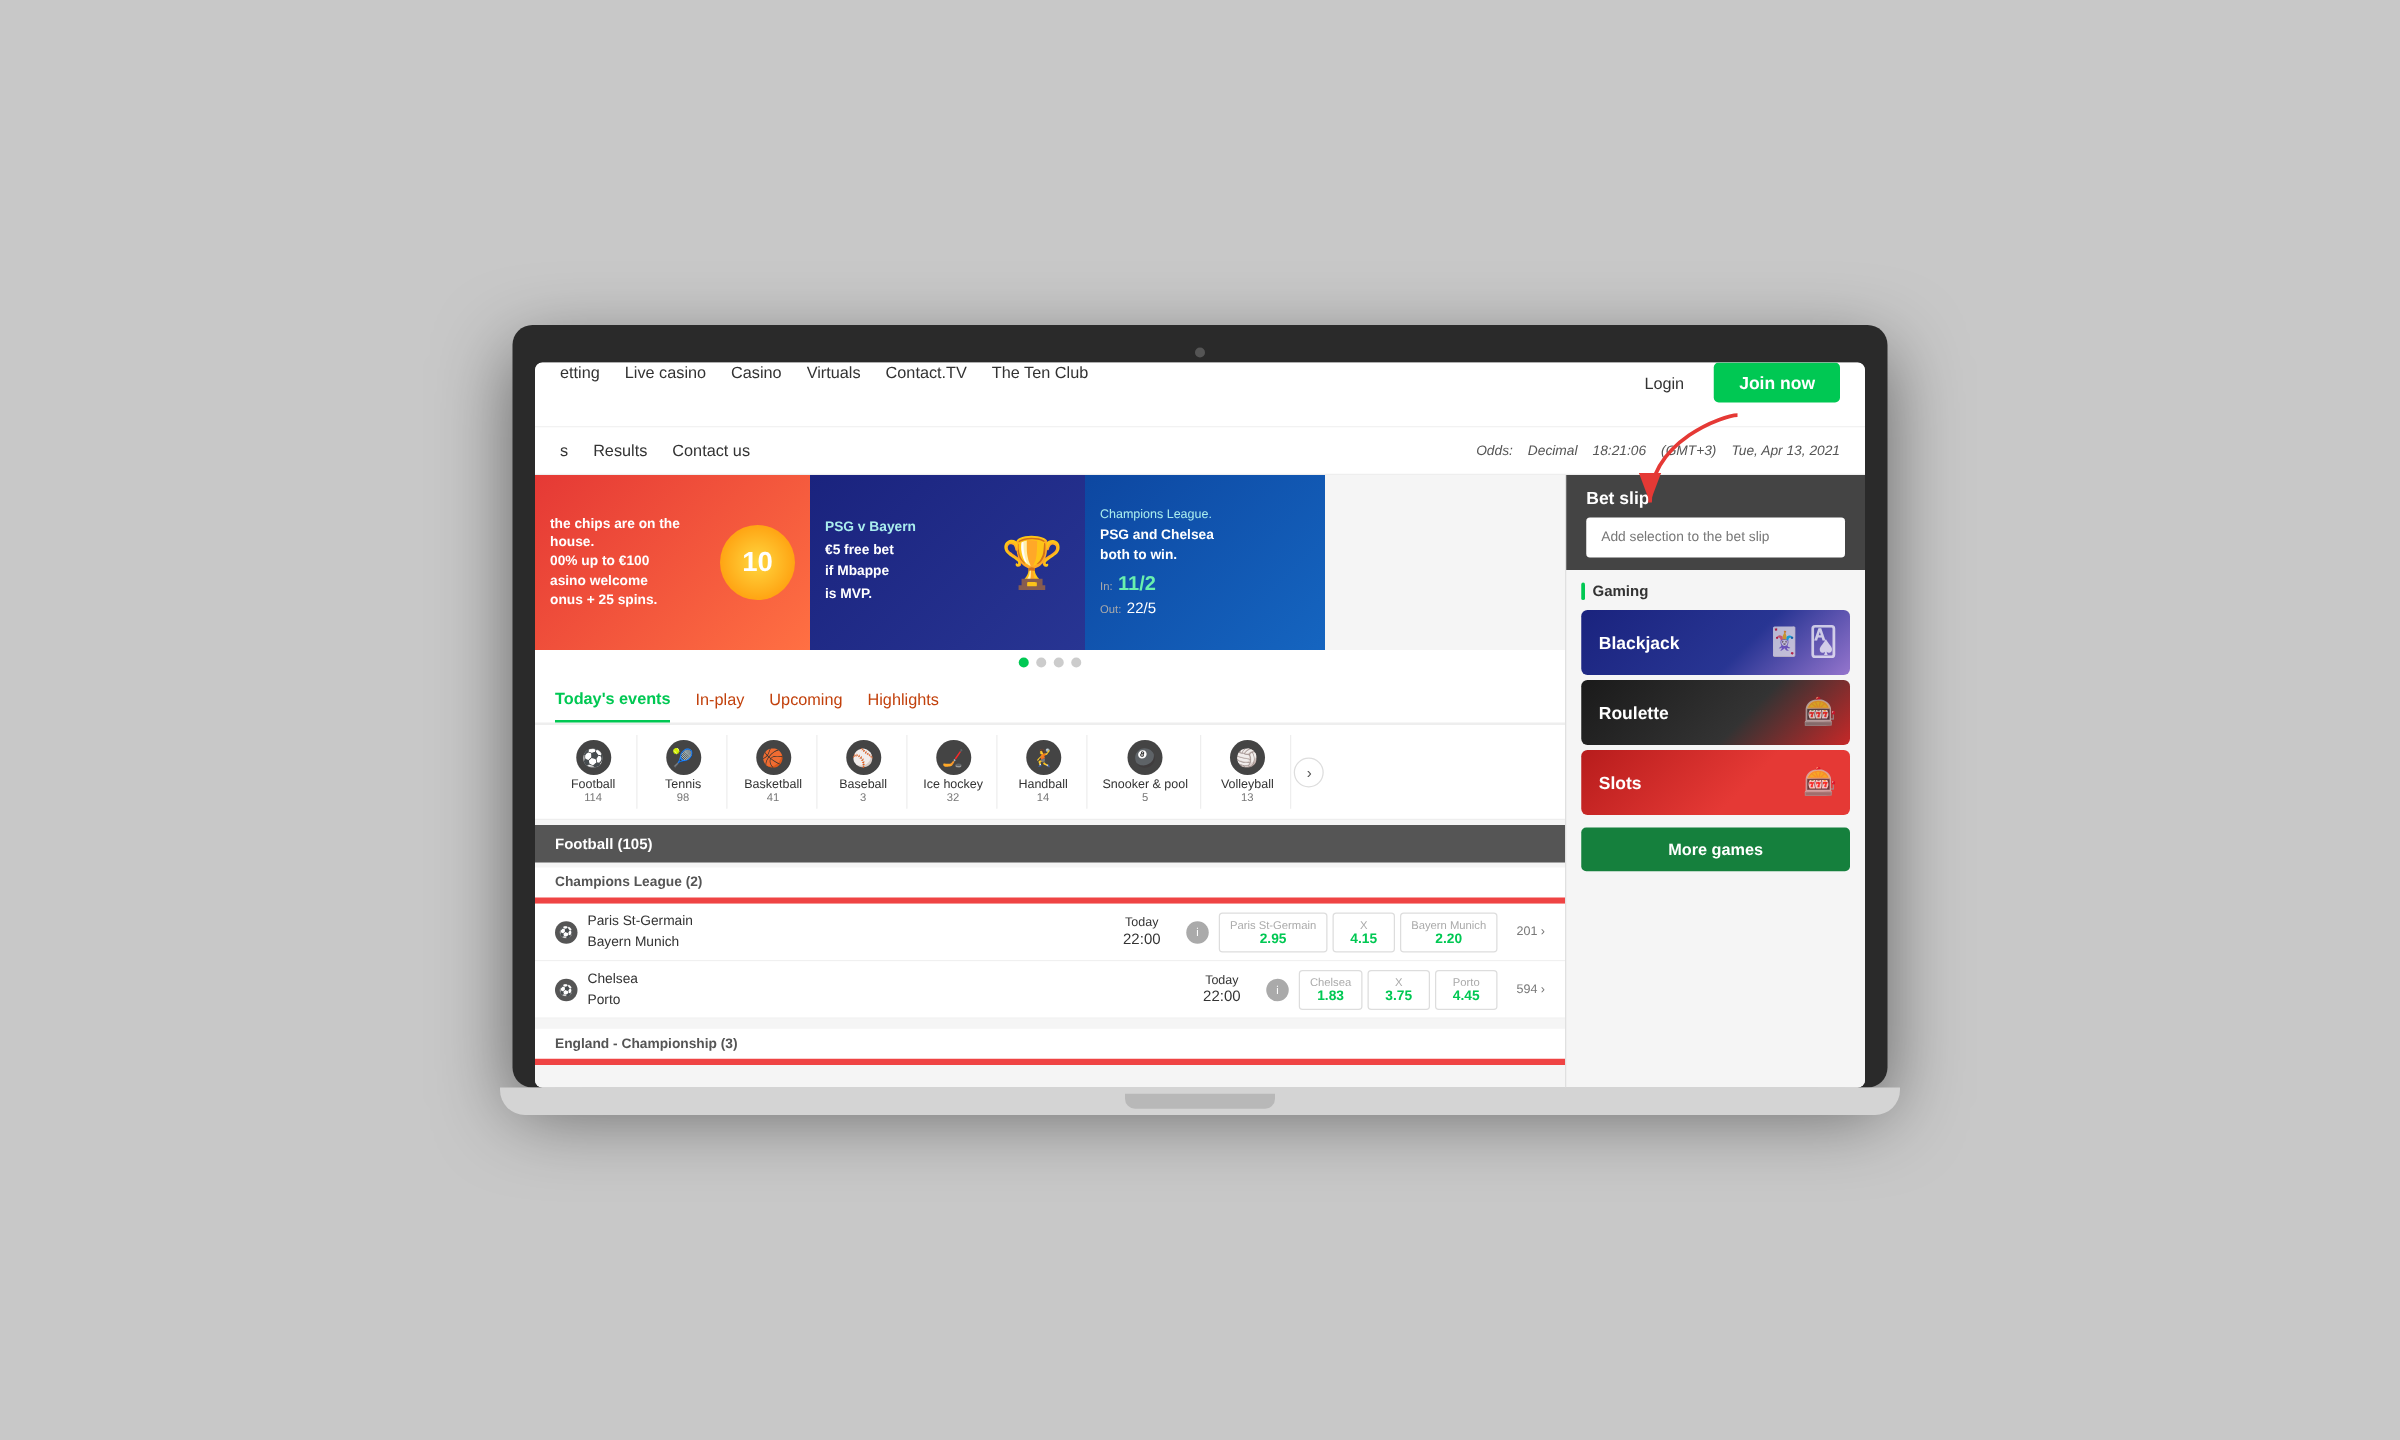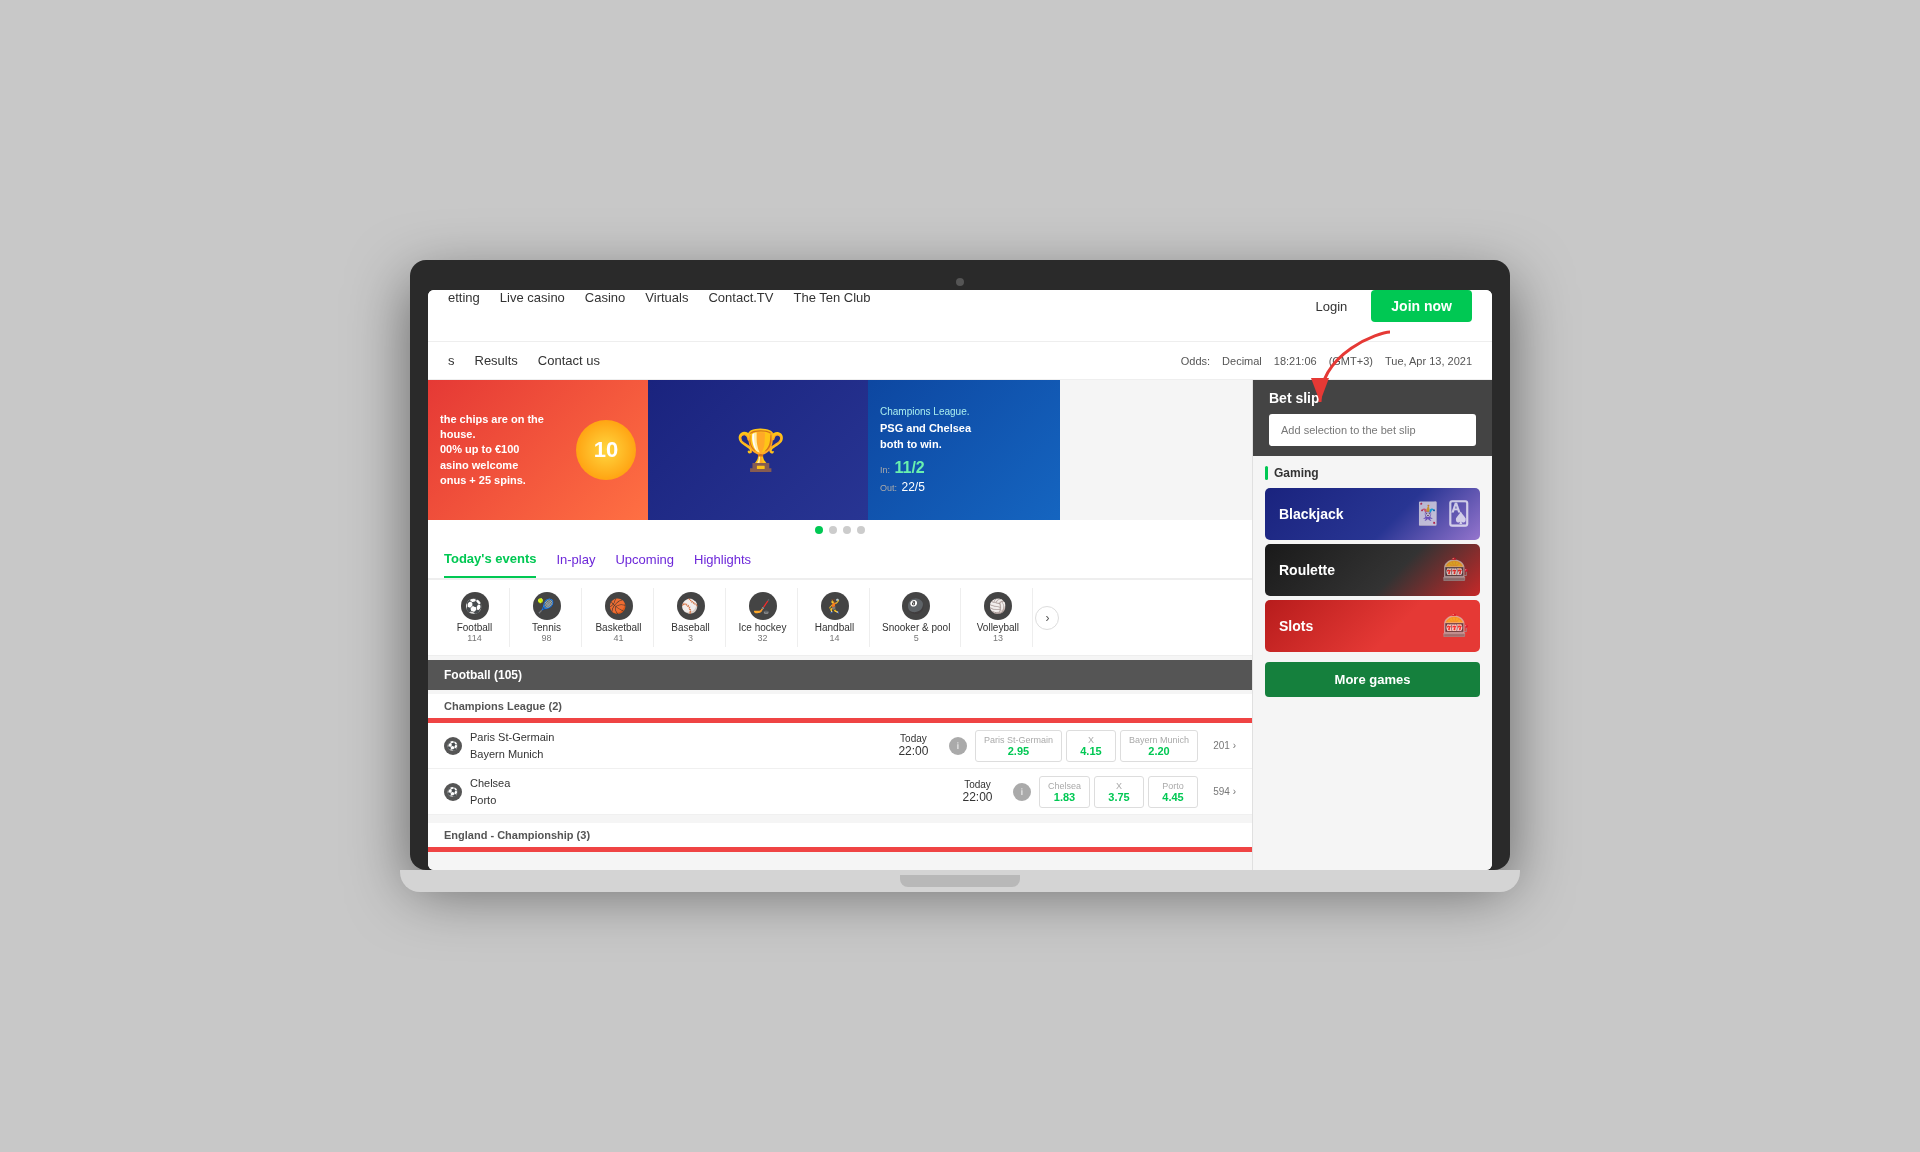--- a/index.html
+++ b/index.html
@@ -116,20 +116,21 @@
       gap: 20px;
       flex: 1;
     }
 
     .secondary-nav-right {
       display: flex;
       align-items: center;
       gap: 12px;
       font-size: 11px;
       color: #555;
+      font-style: italic;
     }
 
     
     .main-content {
       display: flex;
       height: 490px;
     }
 
     
     .left-panel {
@@ -247,21 +248,21 @@
       display: flex;
       align-items: center;
       padding: 0 16px;
       height: 40px;
       border-bottom: 2px solid #eee;
       gap: 20px;
     }
 
     .event-tab {
       font-size: 13px;
-      color: #6d28d9;
+      color: #c2410c;
       cursor: pointer;
       padding: 10px 0;
     }
 
     .event-tab.active {
       color: #00c853;
       border-bottom: 2px solid #00c853;
       font-weight: bold;
     }
 
@@ -605,20 +606,26 @@
 
           <div class="banner-area">
             <div class="banner1">
               <div class="banner1-text" style="white-space:pre-line;">the chips are on the house.
 00% up to €100
 asino welcome
 onus + 25 spins.</div>
               <div class="banner1-coin">10</div>
             </div>
             <div class="banner2">
+              <div style="flex:1;">
+                <div style="color:#aee;font-size:11px;font-weight:bold;margin-bottom:4px;">PSG v Bayern</div>
+                <div class="banner2-text" style="white-space:pre-line;">€5 free bet
+if Mbappe
+is MVP.</div>
+              </div>
               <div class="banner2-trophy">🏆</div>
             </div>
             <div class="banner3">
               <div style="flex:1;">
                 <div style="color:#aee;font-size:10px;margin-bottom:3px;">Champions League.</div>
                 <div class="banner3-text" style="white-space:pre-line;">PSG and Chelsea
 both to win.</div>
                 <div style="margin-top:6px;">
                   <span style="font-size:9px;color:#aaa;">In:</span>
                   <span style="color:#69f0ae;font-size:16px;font-weight:bold;">11/2</span>

